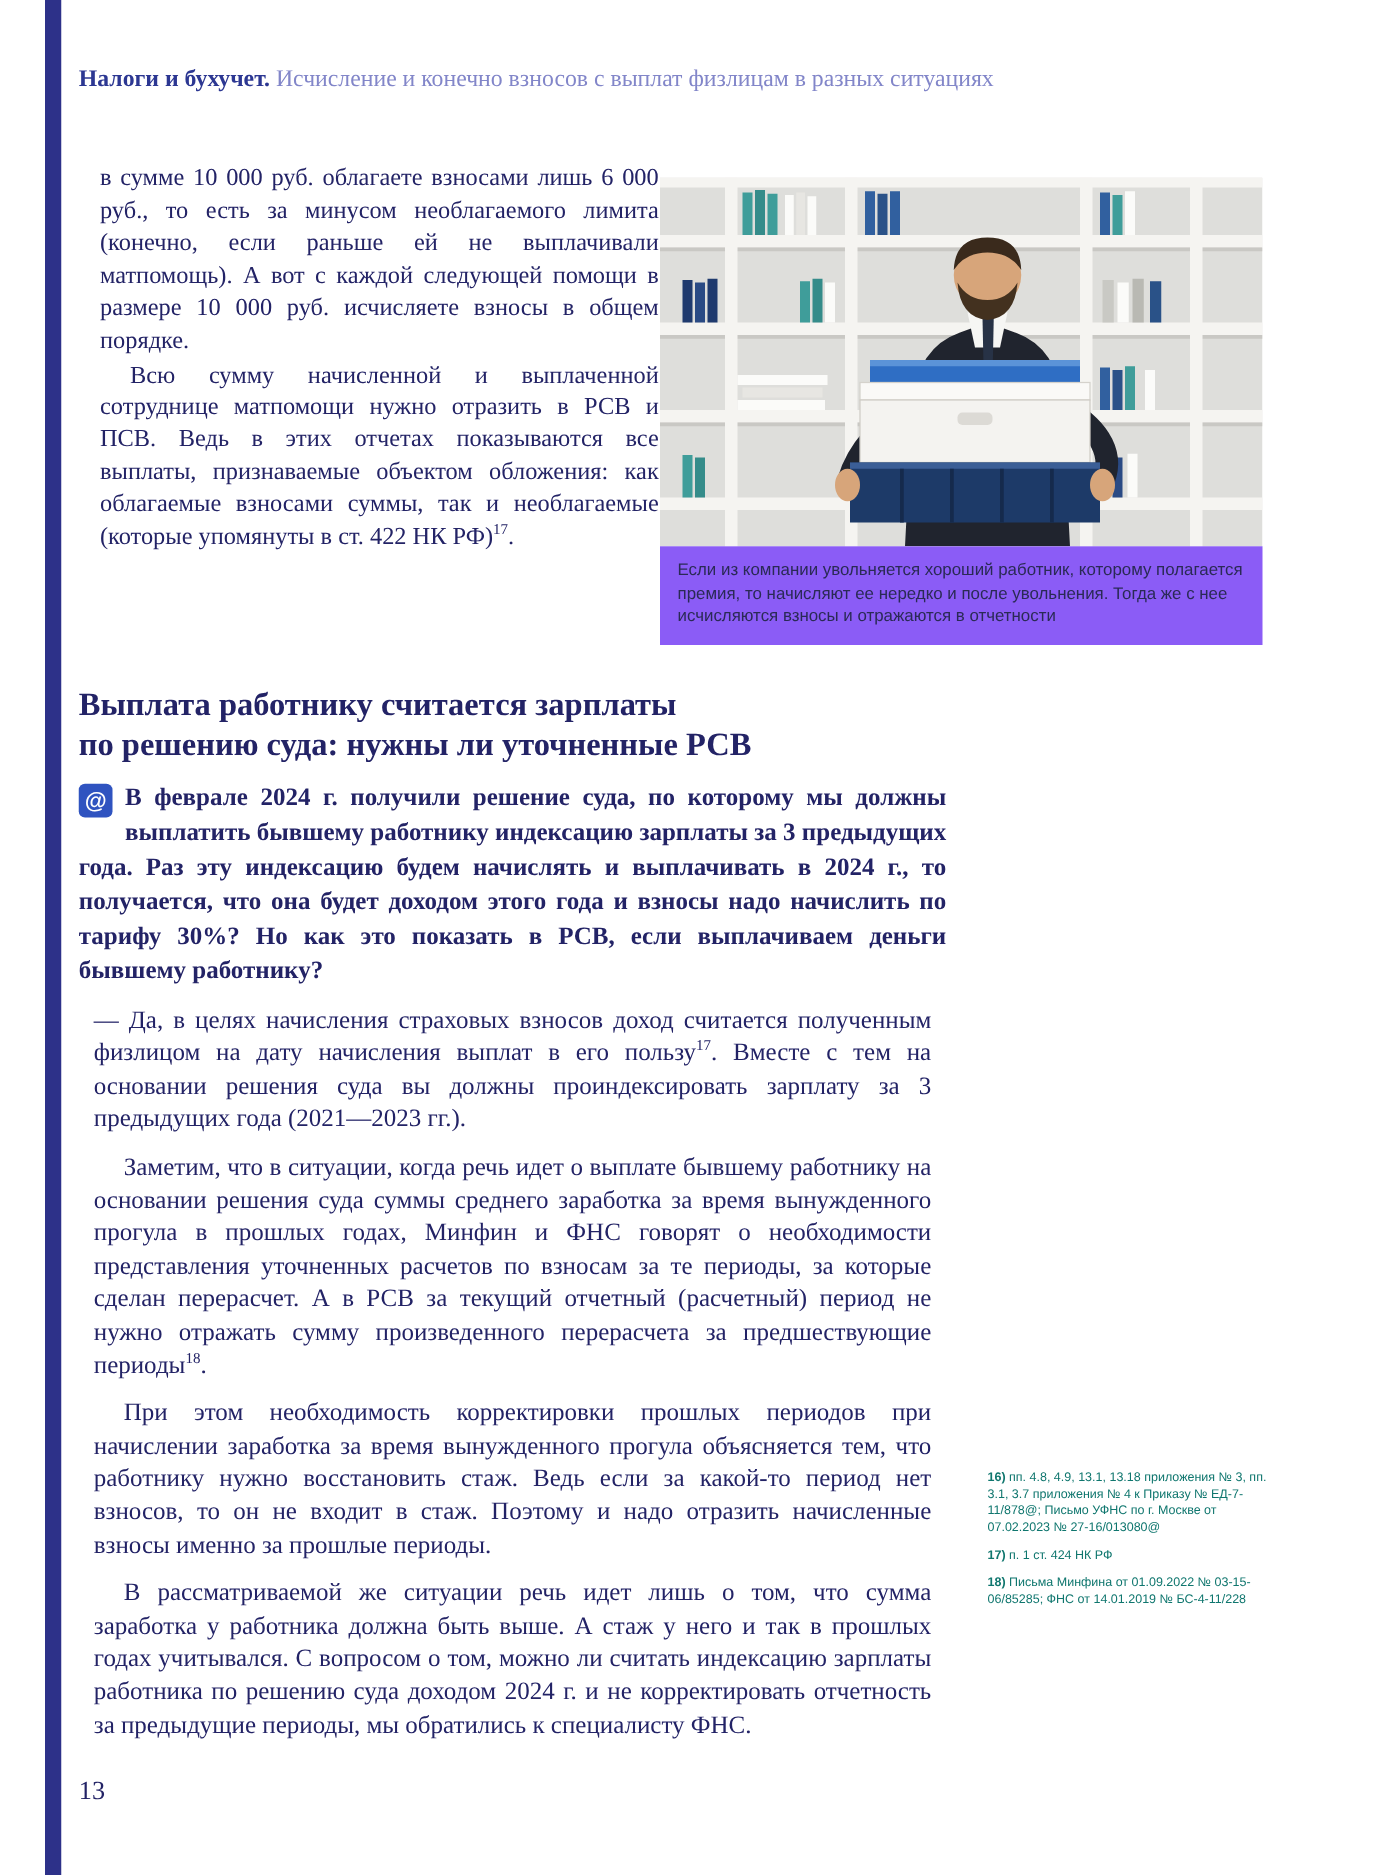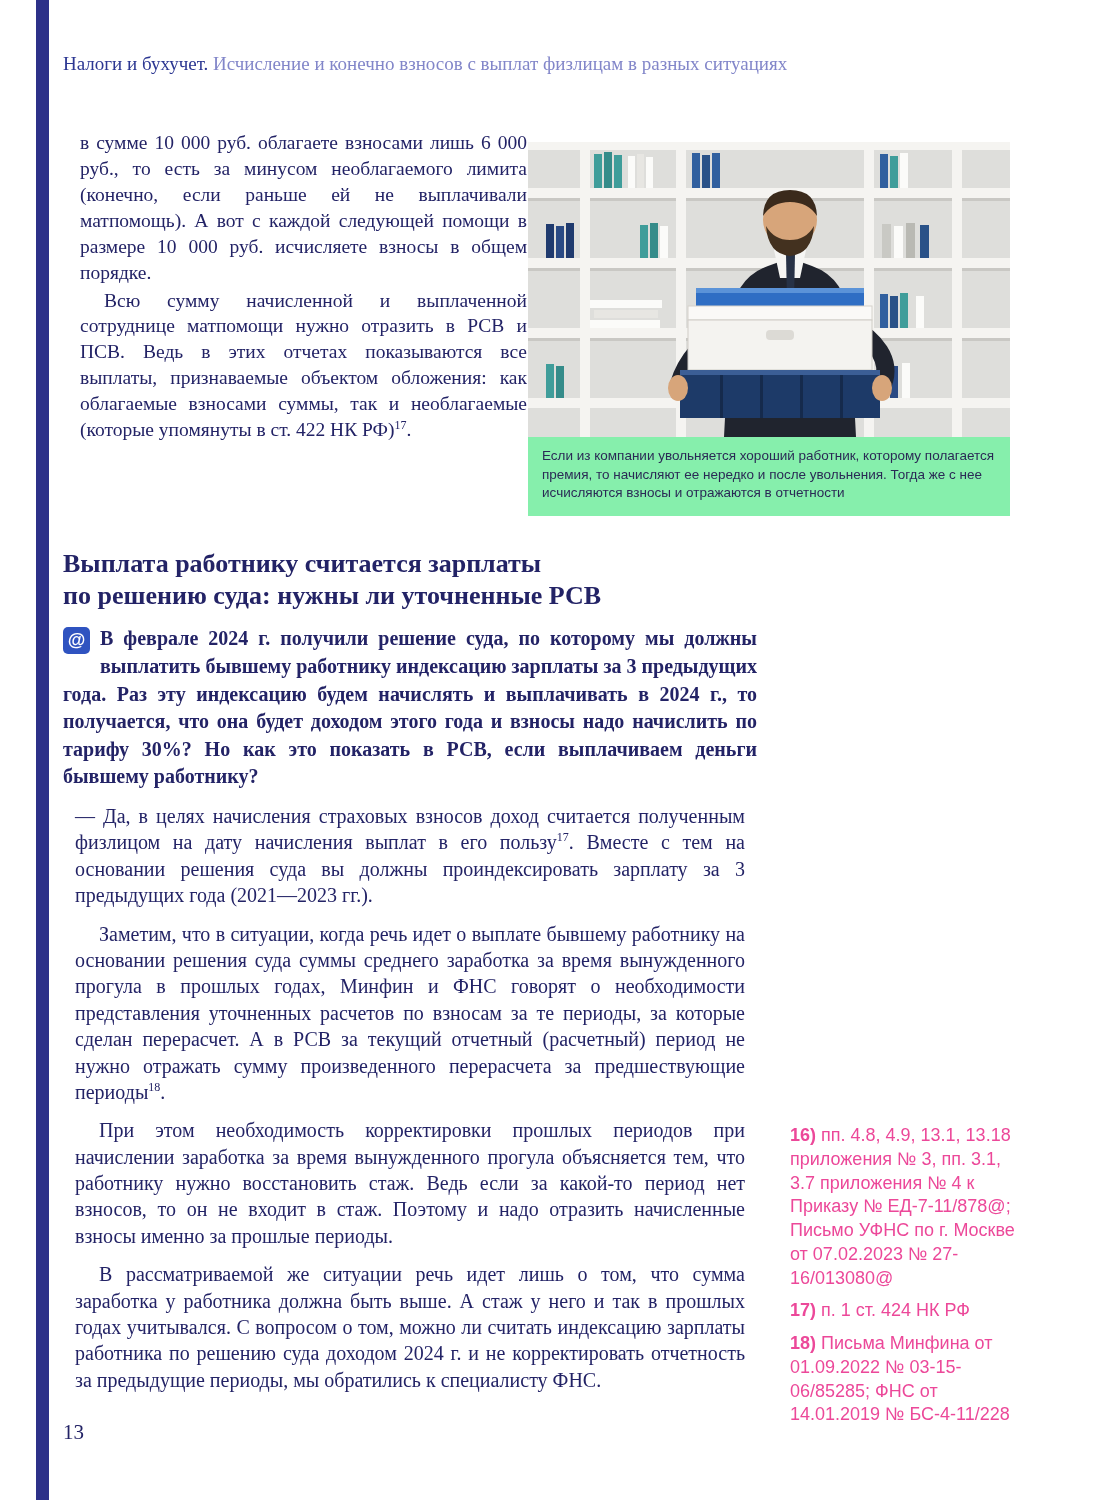--- a/index.html
+++ b/index.html
@@ -19,21 +19,21 @@
     width: 13px; height: 100%;
     background: #2d3189;
   }
   .header {
     position: absolute;
     left: 63px; top: 52px;
     width: 980px;
     font-size: 19px;
     line-height: 1.3;
   }
-  .header .title { font-weight: normal; color: #2c3792; }
+  .header .title { font-weight: bold; color: #2c3792; }
   .header .subtitle { color: #8286c9; }
 
   .col-left {
     position: absolute;
     left: 80px; top: 130px;
     width: 447px;
     font-size: 19.5px;
     line-height: 1.33;
     text-align: justify;
     hyphens: auto;
@@ -41,21 +41,21 @@
   .col-left p { margin: 0; }
   .col-left p + p { text-indent: 24px; margin-top: 2px; }
 
   .photo-block {
     position: absolute;
     left: 528px; top: 142px;
     width: 482px;
   }
   .photo { display: block; width: 482px; height: 295px; }
   .caption {
-    background: #86efac;
+    background: #8b5cf6;
     color: #2a2a55;
     font-family: "Liberation Sans", sans-serif;
     font-size: 13.5px;
     line-height: 1.38;
     padding: 10px 14px 13px 14px;
   }
 
   .main-col {
     position: absolute;
     left: 63px; top: 548px;
@@ -96,26 +96,26 @@
     font-size: 20px;
     line-height: 1.32;
     text-align: justify;
     hyphens: auto;
   }
   .answer p + p { text-indent: 24px; margin-top: 3px; }
   sup.ref { font-size: 12px; line-height: 0; }
 
   .footnotes {
     position: absolute;
-    left: 790px; top: 1124px;
+    left: 790px; top: 1176px;
     width: 228px;
     font-family: "Liberation Sans", sans-serif;
-    font-size: 18px;
+    font-size: 10px;
     line-height: 1.32;
-    color: #ec4899;
+    color: #0f766e;
   }
   .footnote { margin: 0 0 9px 0; }
   .footnote b { font-weight: bold; }
 
   .page-number {
     position: absolute;
     left: 63px; top: 1420px;
     font-size: 21px;
     color: #232366;
   }

